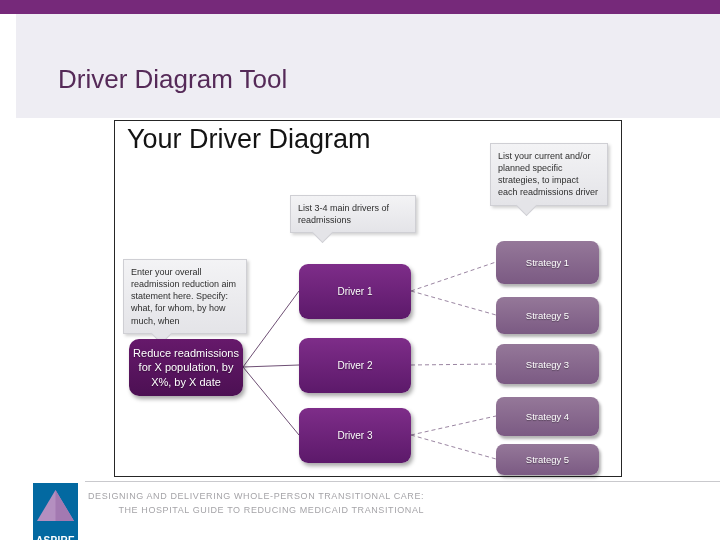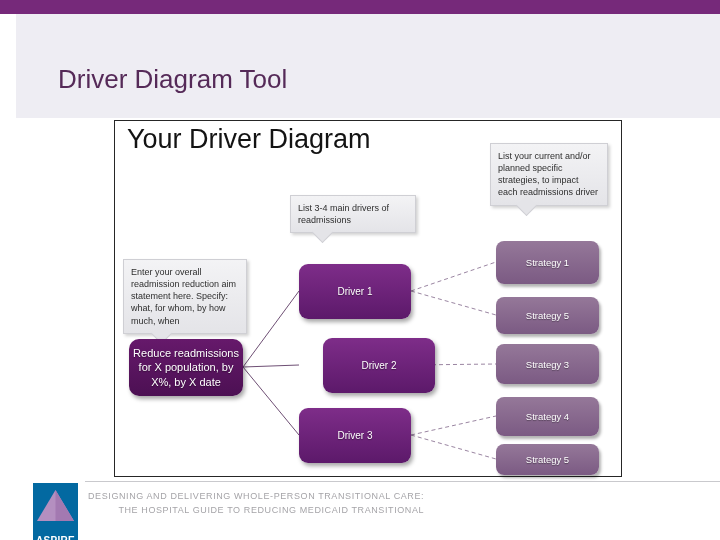--- a/index.html
+++ b/index.html
@@ -98,21 +98,21 @@
   </div>
 
   <div class="callout callout-right">
     <span>List your current and/or planned specific strategies, to impact each readmissions driver</span>
     <div class="tail" style="left:28px;"></div>
   </div>
 
   <div class="node aim-box">Reduce readmissions for X population, by X%, by X date</div>
 
   <div class="node driver" style="top:143px;">Driver 1</div>
-  <div class="node driver" style="top:217px;margin-left:24px;">Driver 2</div>
+  <div class="node driver" style="top:217px;">Driver 2</div>
   <div class="node driver" style="top:287px;">Driver 3</div>
 
   <div class="node strategy" style="top:120px;height:43px;">Strategy 1</div>
   <div class="node strategy" style="top:176px;height:37px;">Strategy 5</div>
   <div class="node strategy" style="top:223px;height:40px;">Strategy 3</div>
   <div class="node strategy" style="top:276px;height:39px;">Strategy 4</div>
   <div class="node strategy" style="top:323px;height:31px;">Strategy 5</div>
 </div>
 
 <div class="footer-line"></div>

